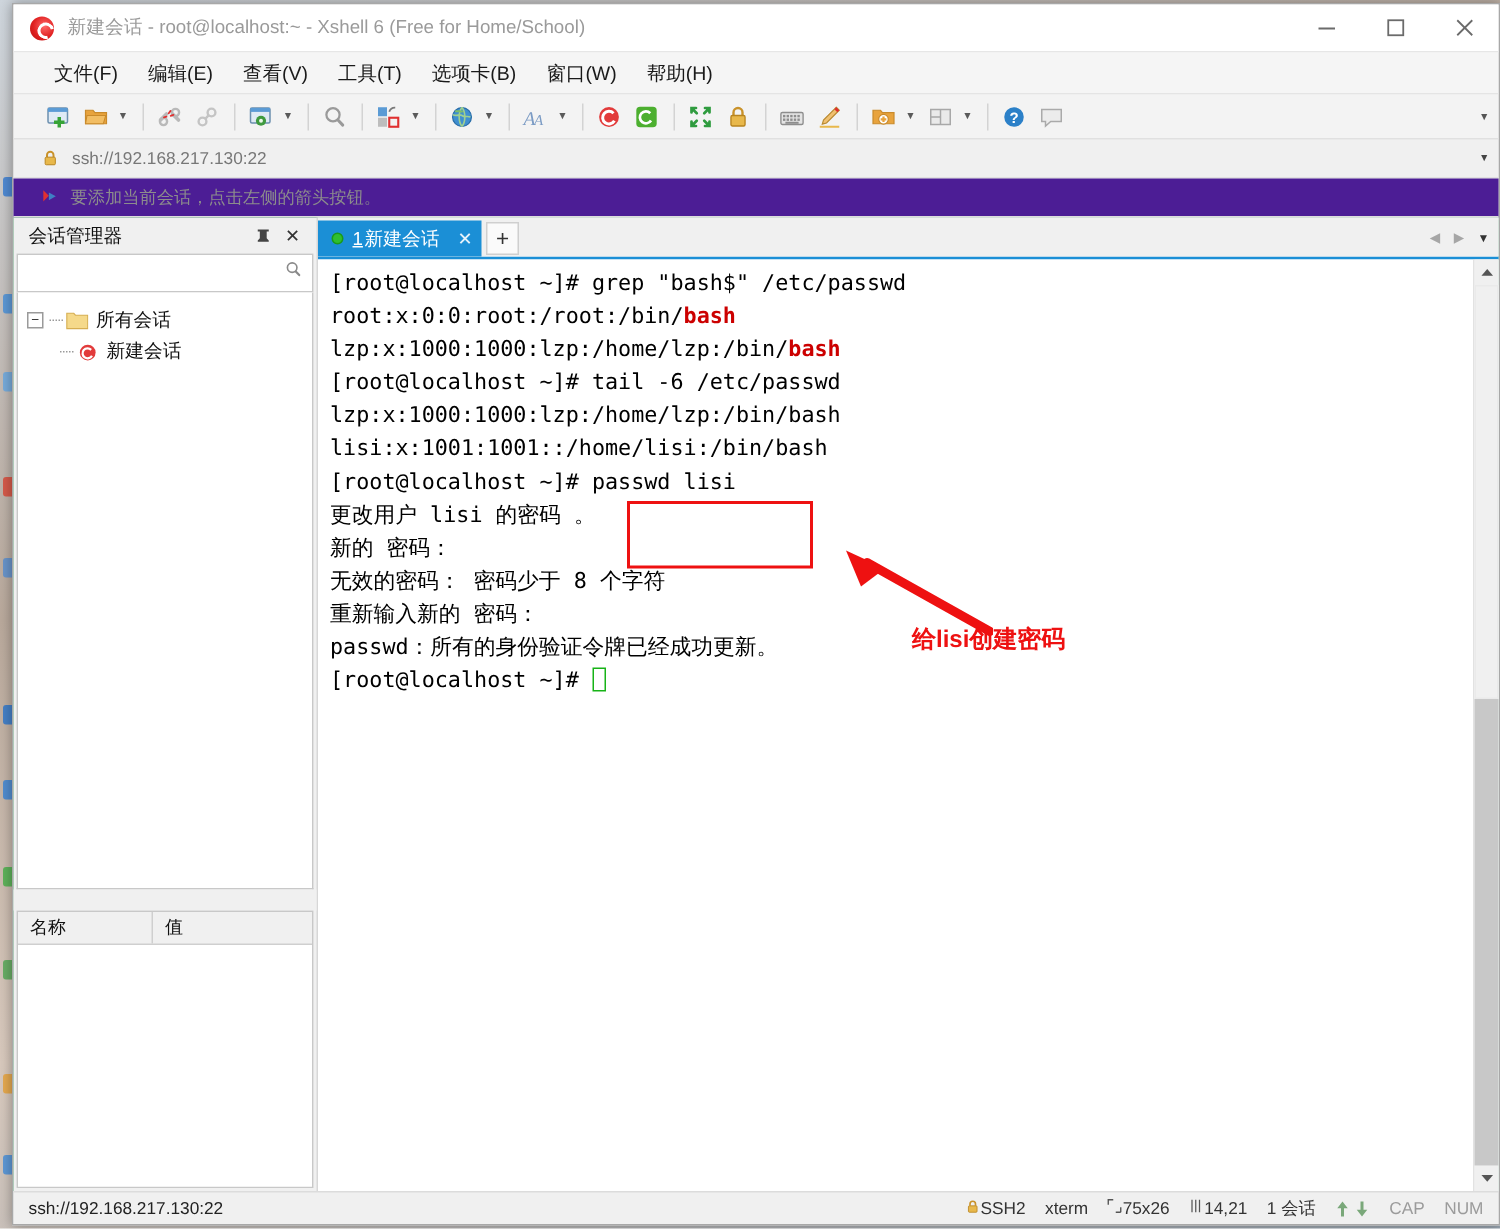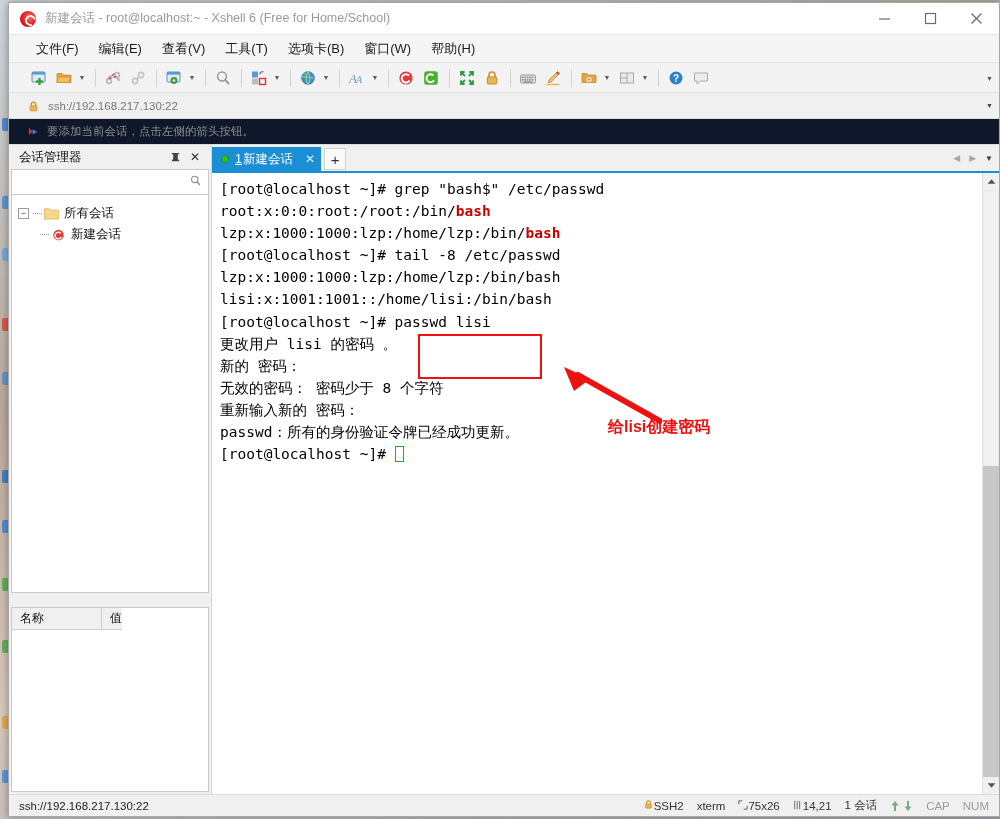--- a/index.html
+++ b/index.html
@@ -57,21 +57,21 @@
   .tbar-overflow { position:absolute; right:6px; top:0; height:30px; display:flex; align-items:center;
                    font-size:7px; color:#555; }
   
   .addrbar { height:26px; background:#f0f0f0; border-bottom:1px solid #e0e0e0;
              display:flex; align-items:center; padding:0 6px 0 18px; flex:0 0 26px; }
   .addr-input { flex:1; height:20px; background:#f0f0f0; display:flex; align-items:center; }
   .lock-ico { width:14px;height:14px;margin-right:7px;}
   .addr-text { font-size:11.5px; color:#777; }
   .addr-caret { font-size:7px; color:#444; padding-left:6px; }
   
-  .notice { height:26px; background:#0f172a; border-bottom:1px solid #dcdcdc;
+  .notice { height:26px; background:#4c1d95; border-bottom:1px solid #dcdcdc;
             display:flex; align-items:center; padding-left:18px; flex:0 0 26px; }
   .notice-ico { width:14px;height:14px;margin-right:6px;}
   .notice-text { font-size:11.5px; color:#8c8c8c; }
   
   .main { flex:1; display:flex; min-height:0; background:#15803d; }
   
   .sessmgr { width:203px; display:flex; flex-direction:column; background:#f0f0f0;
              border-right:1px solid #d7d7d7; }
   .sm-head { height:24px; display:flex; align-items:center; padding:0 4px 0 10px; flex:0 0 24px;}
   .sm-title { font-size:12.5px; color:#111; }
@@ -85,21 +85,21 @@
              padding:8px 0 0 0; overflow:hidden; min-height:0;}
   .tnode { display:flex; align-items:center; font-size:12.5px; color:#111; height:21px; }
   .tnode.lvl1 { padding-left:6px; }
   .tnode.lvl2 { padding-left:28px; }
   .expander { width:11px;height:11px;border:1px solid #9a9a9a;background:#fff;
               font-size:9px;line-height:9px;text-align:center;color:#333;margin-right:4px;}
   .dotline { width:9px; border-top:1px dotted #9a9a9a; margin-right:2px; }
   .folder { width:15px;height:13px;margin-right:5px;position:relative;}
   .sm-props-sep { height:14px; background:#f0f0f0; flex:0 0 14px;}
   .sm-props { flex:0 0 185px; margin:0 2px 2px 2px; border:1px solid #c8c8c8; background:#fff;
-              display:flex; flex-direction:row;}
+              display:flex; flex-direction:column;}
   .props-head { display:flex; height:22px; background:#f0f0f0; border-bottom:1px solid #cfcfcf;
                 flex:0 0 22px;}
   .props-col { font-size:12px; color:#111; display:flex; align-items:center; padding-left:8px;}
   .props-col.c1 { width:90px; border-right:1px solid #cfcfcf;}
   .props-body { flex:1; background:#fff; }
   
   .termpane { flex:1; display:flex; flex-direction:column; min-width:0; background:#fff; }
   .tabbar { height:26px; background:#f0f0f0; display:flex; align-items:flex-end; flex:0 0 26px;
             position:relative; }
   .tab { height:24px; background:#1b8fd6; color:#fff; display:flex; align-items:center;
@@ -470,21 +470,21 @@
           <span class="tn">▶</span>
           <span class="tn dd">▼</span>
         </div>
       </div>
 
       <div class="termwrap">
         <div class="term" id="term">
             <div class="tline"><span>[root@localhost ~]# grep "bash$" /etc/passwd</span></div>
             <div class="tline"><span>root:x:0:0:root:/root:/bin/</span><span class="hl-red">bash</span></div>
             <div class="tline"><span>lzp:x:1000:1000:lzp:/home/lzp:/bin/</span><span class="hl-red">bash</span></div>
-            <div class="tline"><span>[root@localhost ~]# tail -8 /etc/passwd</span></div>
+            <div class="tline"><span>[root@localhost ~]# tail -6 /etc/passwd</span></div>
             <div class="tline"><span>lzp:x:1000:1000:lzp:/home/lzp:/bin/bash</span></div>
             <div class="tline"><span>lisi:x:1001:1001::/home/lisi:/bin/bash</span></div>
             <div class="tline"><span>[root@localhost ~]# passwd lisi</span></div>
             <div class="tline"><span>更改用户 lisi 的密码 。</span></div>
             <div class="tline"><span>新的 密码：</span></div>
             <div class="tline"><span>无效的密码： 密码少于 8 个字符</span></div>
             <div class="tline"><span>重新输入新的 密码：</span></div>
             <div class="tline"><span>passwd：所有的身份验证令牌已经成功更新。</span></div>
             <div class="tline"><span>[root@localhost ~]# </span><span class="cursor"></span></div>
 

